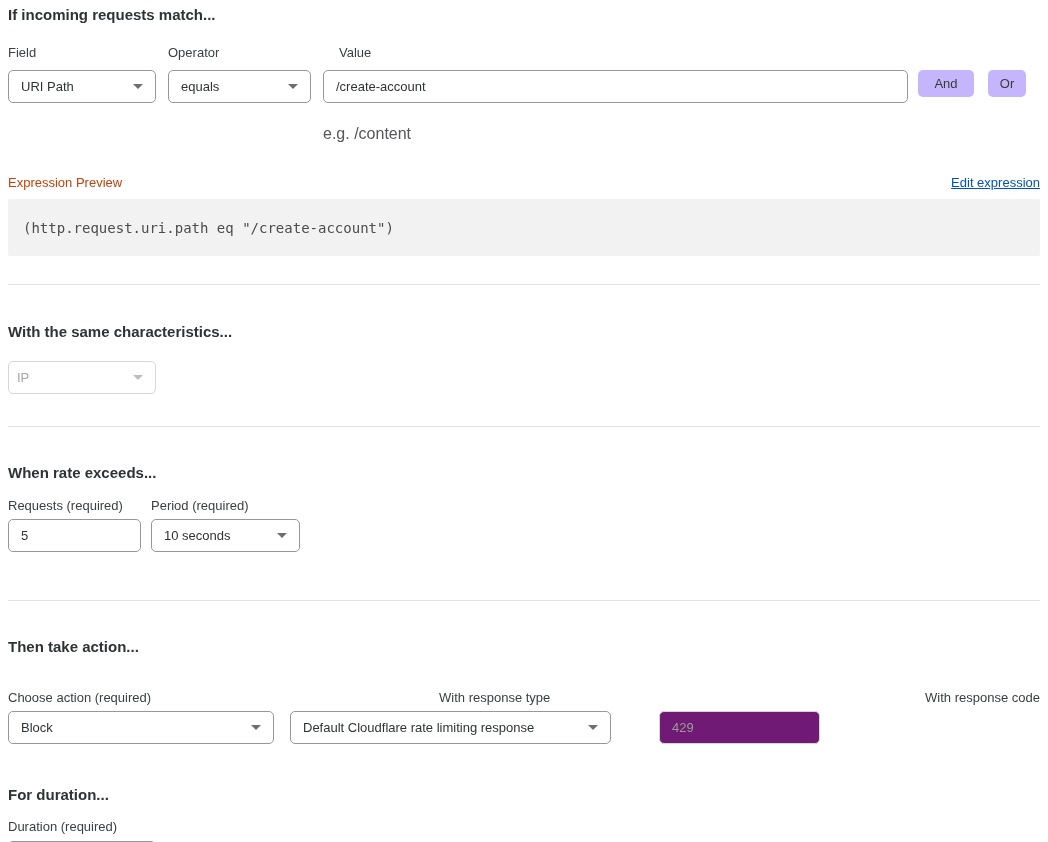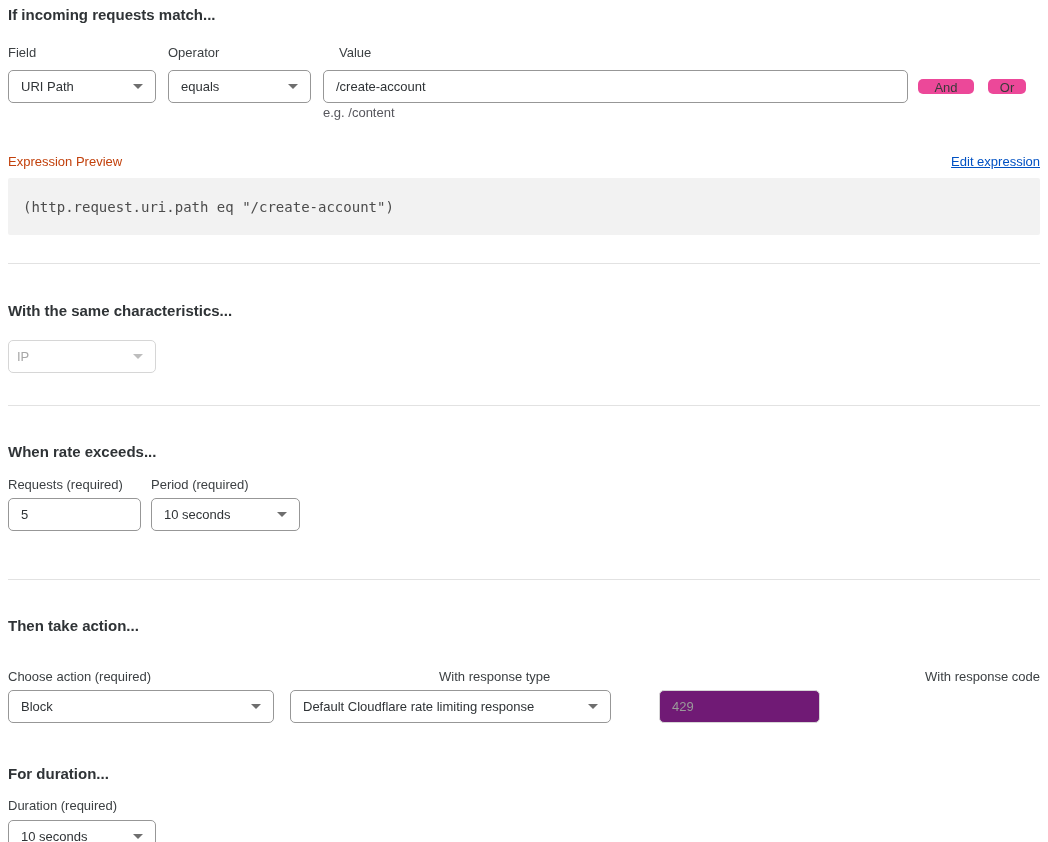--- a/index.html
+++ b/index.html
@@ -72,38 +72,38 @@
     background: #ffffff;
   }
   input.text-input:disabled {
     background: #701a75;
     border-color: #d6d6d6;
     color: #9a9a9a;
     margin-left: 48px;
   }
 
   .btn {
-    height: 15px;
+    height: 27px;
     border: none;
     border-radius: 5px;
-    background: #ec4899;
+    background: #c4b5fd;
     color: #3a3a3a;
     font-family: "Liberation Sans", "DejaVu Sans", sans-serif;
     font-size: 13px;
     cursor: pointer;
     flex: none;
   }
   .btn-and { width: 56px; margin-left: 10px; }
   .btn-or  { width: 38px; margin-left: 14px; }
 
   .hint {
-    font-size: 13px;
+    font-size: 16px;
     line-height: 16px;
     color: #56565c;
-    margin-top: 2px;
+    margin-top: 23px;
     margin-left: 315px;
   }
 
   .preview-header {
     margin-top: 33px;
     display: flex;
     justify-content: space-between;
     align-items: flex-end;
   }
   .preview-label { font-size: 13px; line-height: 16px; color: #c2410c; }
@@ -150,21 +150,21 @@
   .lbl-field    { width: 148px; }
   .lbl-operator { width: 143px; margin-left: 12px; }
   .lbl-value    { margin-left: 28px; }
   .lbl-requests { width: 133px; }
   .lbl-period   { margin-left: 10px; }
   .lbl-action   { width: 266px; }
   .lbl-resptype { width: 321px; margin-left: 16px; }
   .lbl-respcode { margin-left: 16px; }
 
   .mt-labels   { margin-top: 21px; }
-  .mt-controls { margin-top: 9px; align-items: center; }
+  .mt-controls { margin-top: 9px; }
 
   .h2-characteristics { margin-top: 38px; }
   .ip-dropdown-row { margin-top: 20px; }
   .h3-rate { margin-top: 37px; }
   .rate-labels { margin-top: 16px; }
   .rate-controls { margin-top: 5px; }
   .h4-action { margin-top: 37px; }
   .action-labels { margin-top: 34px; justify-content: space-between; }
   .action-controls { margin-top: 5px; }
   .h5-duration { margin-top: 42px; }

